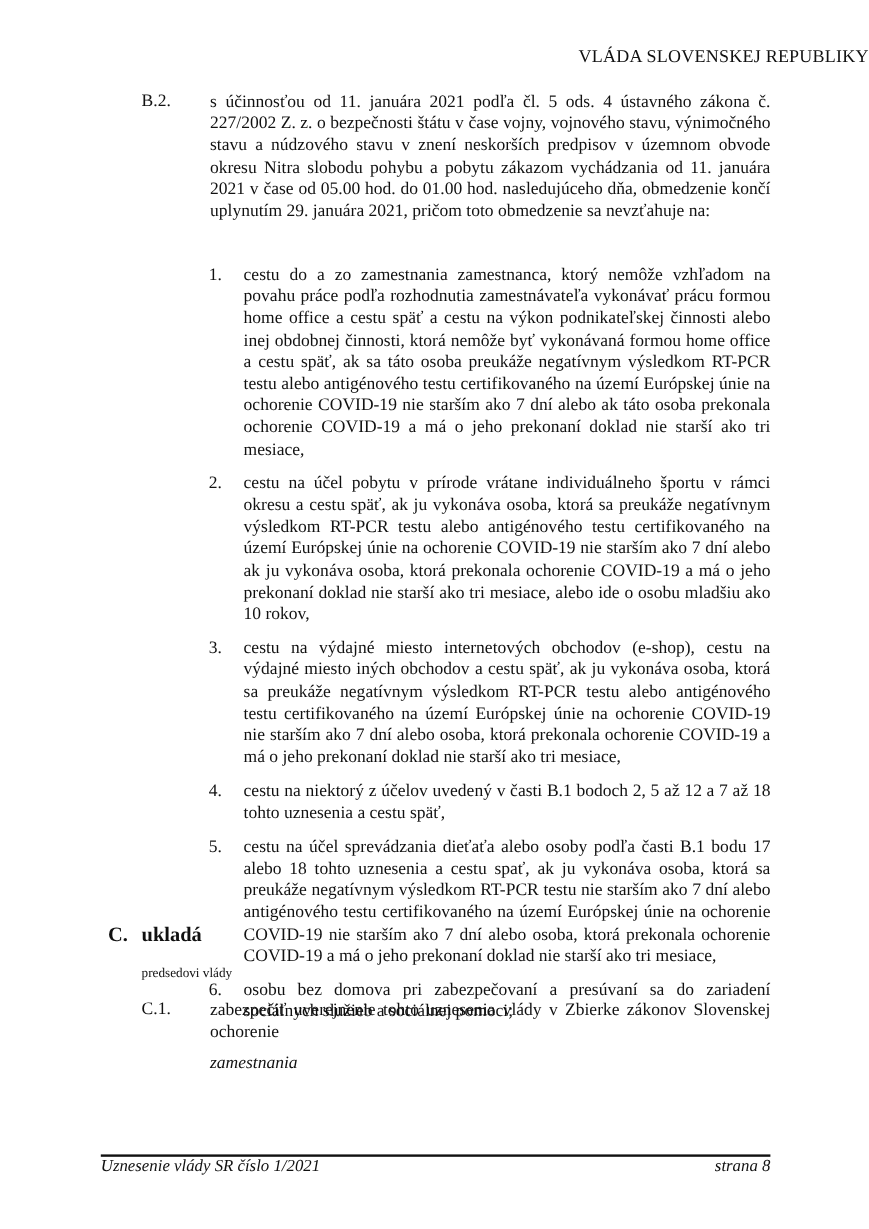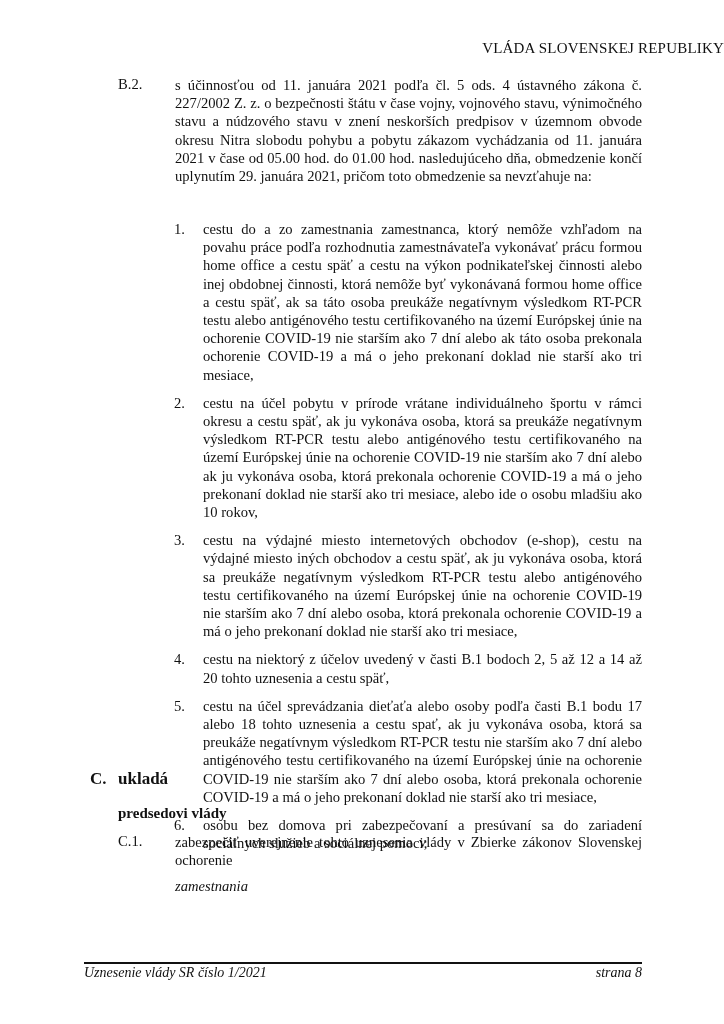--- a/index.html
+++ b/index.html
@@ -18,21 +18,21 @@
     position: absolute; left: 57px; width: 467px;
     text-align: justify; line-height: 18.2px;
   }
   .list { position: absolute; top: 210px; left: 174px; width: 468px; margin: 0; padding: 0; list-style: none; }
   .list li { position: relative; padding-left: 29px; text-align: justify; line-height: 18.2px; }
   .list li .num { position: absolute; left: 0; top: 0; }
   .list li .txt { display: block; margin-top: 10px; }
   .sec-c { position: absolute; top: 769px; left: 90px; font-weight: bold; font-size: 17px; }
   .sec-c .letter { position: absolute; left: 0; }
   .sec-c .title { position: absolute; left: 28px; white-space: nowrap; text-align: center; }
-  .addressee { position: absolute; top: 805px; left: 118px; font-weight: bold; font-size: 15px; }
+  .addressee { position: absolute; top: 805px; left: 118px; font-weight: normal; font-size: 11px; }
   .c1 { position: absolute; top: 833px; left: 118px; width: 524px; }
   .c1-label { position: absolute; left: 0; top: 0; }
   .c1-text { position: absolute; left: 57px; width: 467px; text-align: justify; line-height: 18.2px; }
   .c1-deadline { position: absolute; top: 878px; left: 175px; font-style: italic; }
   .footer-rule { position: absolute; top: 962px; left: 84px; width: 558px; height: 2px; background: #111; }
   .footer { position: absolute; top: 965px; left: 84px; width: 558px; font-style: italic; font-size: 14px; }
   .footer .left { position: absolute; left: 0; }
   .footer .right { position: absolute; right: 0; }
 </style>
 </head>
@@ -53,21 +53,21 @@
   <li>
     <span class="num">2.</span>
     <span class="txt">cestu na účel pobytu v prírode vrátane individuálneho športu v rámci okresu a cestu späť, ak ju vykonáva osoba, ktorá sa preukáže negatívnym výsledkom RT-PCR testu alebo antigénového testu certifikovaného na území Európskej únie na ochorenie COVID-19 nie starším ako 7 dní alebo ak ju vykonáva osoba, ktorá prekonala ochorenie COVID-19 a má o jeho prekonaní doklad nie starší ako tri mesiace, alebo ide o osobu mladšiu ako 10 rokov,</span>
   </li>
   <li>
     <span class="num">3.</span>
     <span class="txt">cestu na výdajné miesto internetových obchodov (e-shop), cestu na výdajné miesto iných obchodov a cestu späť, ak ju vykonáva osoba, ktorá sa preukáže negatívnym výsledkom RT-PCR testu alebo antigénového testu certifikovaného na území Európskej únie na ochorenie COVID-19 nie starším ako 7 dní alebo osoba, ktorá prekonala ochorenie COVID-19 a má o jeho prekonaní doklad nie starší ako tri mesiace,</span>
   </li>
   <li>
     <span class="num">4.</span>
-    <span class="txt">cestu na niektorý z účelov uvedený v časti B.1 bodoch 2, 5 až 12 a 14 až 20 tohto uznesenia a cestu späť,</span>
+    <span class="txt">cestu na niektorý z účelov uvedený v časti B.1 bodoch 2, 5 až 12 a 7 až 18 tohto uznesenia a cestu späť,</span>
   </li>
   <li>
     <span class="num">5.</span>
     <span class="txt">cestu na účel sprevádzania dieťaťa alebo osoby podľa časti B.1 bodu 17 alebo 18 tohto uznesenia a cestu spať, ak ju vykonáva osoba, ktorá sa preukáže negatívnym výsledkom RT-PCR testu nie starším ako 7 dní alebo antigénového testu certifikovaného na území Európskej únie na ochorenie COVID-19 nie starším ako 7 dní alebo osoba, ktorá prekonala ochorenie COVID-19 a má o jeho prekonaní doklad nie starší ako tri mesiace,</span>
   </li>
   <li>
     <span class="num">6.</span>
     <span class="txt">osobu bez domova pri zabezpečovaní a presúvaní sa do zariadení sociálnych služieb a sociálnej pomoci;</span>
   </li>
 </ol>

